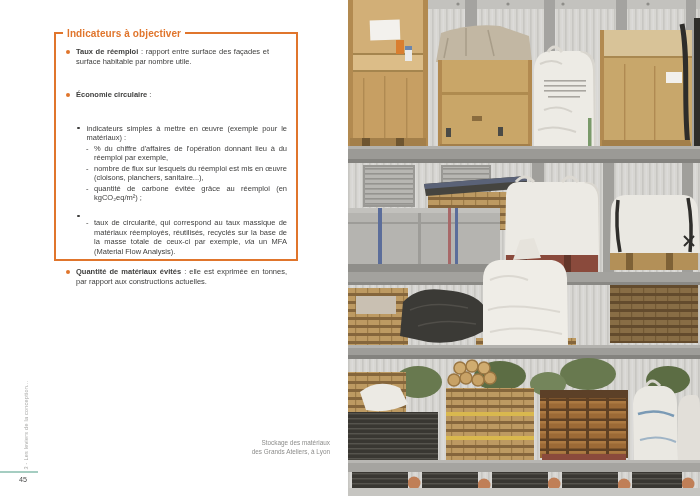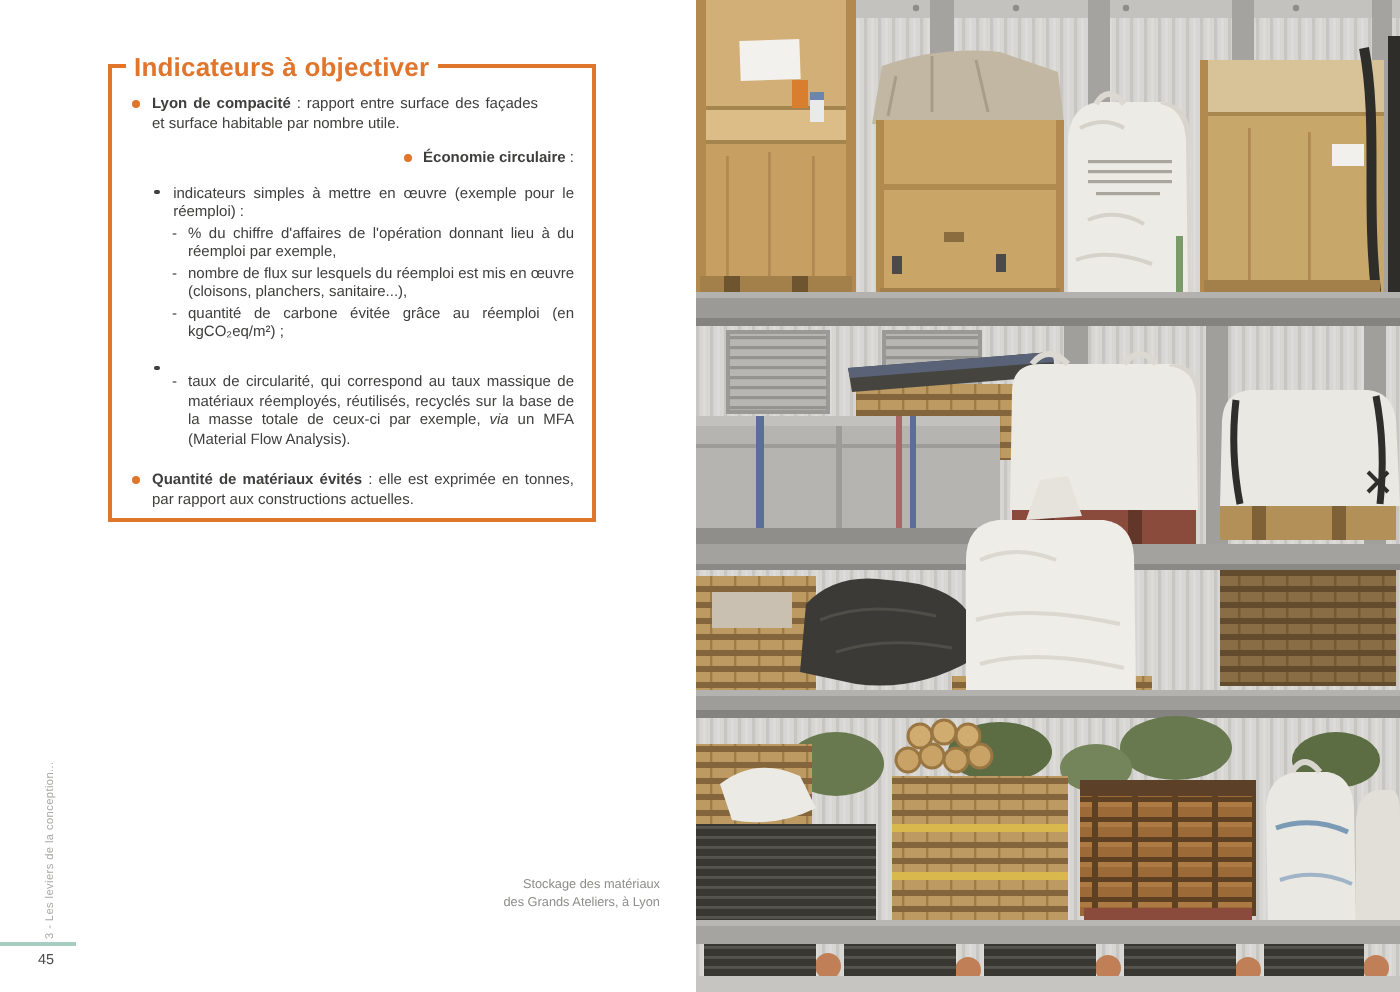--- a/index.html
+++ b/index.html
@@ -10,39 +10,39 @@
     color:#3e3e3d;
   }
 
   
   .callout {
     position:absolute; left:54px; top:32px; width:244px; height:229px;
     border:2px solid #e0752c; background:#ffffff;
   }
   .callout-title {
     position:absolute; top:-5.5px; left:7px; background:#ffffff;
-    padding:0 4px; color:#e0752c; font-weight:bold; font-size:13px;
+    padding:0 4px; color:#e0752c; font-weight:bold; font-size:10px;
     line-height:9px; letter-spacing:0.1px; white-space:nowrap;
   }
   .callout-body { padding:13px 9px 0 9px; font-size:7.5px; line-height:9.5px; }
   .row { display:flex; align-items:flex-start; }
   .row p { margin:0; text-align:justify; }
   .row.narrow p { max-width:193px; }
   .dot {
     flex:0 0 auto; width:4px; height:4px; border-radius:50%;
     background:#e0752c; margin:2.6px 6px 0 1px;
   }
   .subrow { margin-left:11px; }
   .sdot {
     flex:0 0 auto; width:2.6px; height:2.6px; border-radius:50%;
     background:#3e3e3d; margin:3.4px 7px 0 1px;
   }
   .dashrow { margin-left:21px; }
   .dashmark { flex:0 0 8px; color:#3e3e3d; }
-  .mt8 { margin-top:8px;justify-content:flex-end; }
+  .mt8 { margin-top:24px; }
   .mt9 { margin-top:9px; }
   .mt11 { margin-top:11px;justify-content:center; }
   .mt1 { margin-top:1px; }
   b { font-weight:bold; }
   i { font-style:italic; }
 
   
   .caption {
     position:absolute; left:180px; top:438px; width:150px;
     text-align:right; font-size:6.4px; line-height:9px; color:#8d8d8b;
@@ -71,31 +71,31 @@
 <body>
 
 <div class="page">
 
   <div class="callout">
     <div class="callout-title">Indicateurs à objectiver</div>
     <div class="callout-body">
 
       <div class="row narrow">
         <span class="dot"></span>
-        <p><b>Lyon de compacité</b><span> : rapport entre surface des façades et surface habitable par nombre utile.</span></p>
+        <p><b>Taux de réemploi</b><span> : rapport entre surface des façades et surface habitable par nombre utile.</span></p>
       </div>
 
       <div class="row mt8">
         <span class="dot"></span>
         <p><b>Économie circulaire</b><span> :</span></p>
       </div>
 
       <div class="row subrow mt8">
         <span class="sdot"></span>
-        <p>indicateurs simples à mettre en œuvre (exemple pour le réemploi) :</p>
+        <p>indicateurs simples à mettre en œuvre (exemple pour le matériaux) :</p>
       </div>
 
       <div class="row dashrow mt1">
         <span class="dashmark">-</span>
         <p>% du chiffre d'affaires de l'opération donnant lieu à du réemploi par exemple,</p>
       </div>
       <div class="row dashrow mt1">
         <span class="dashmark">-</span>
         <p>nombre de flux sur lesquels du réemploi est mis en œuvre (cloisons, planchers, sanitaire...),</p>
       </div>

